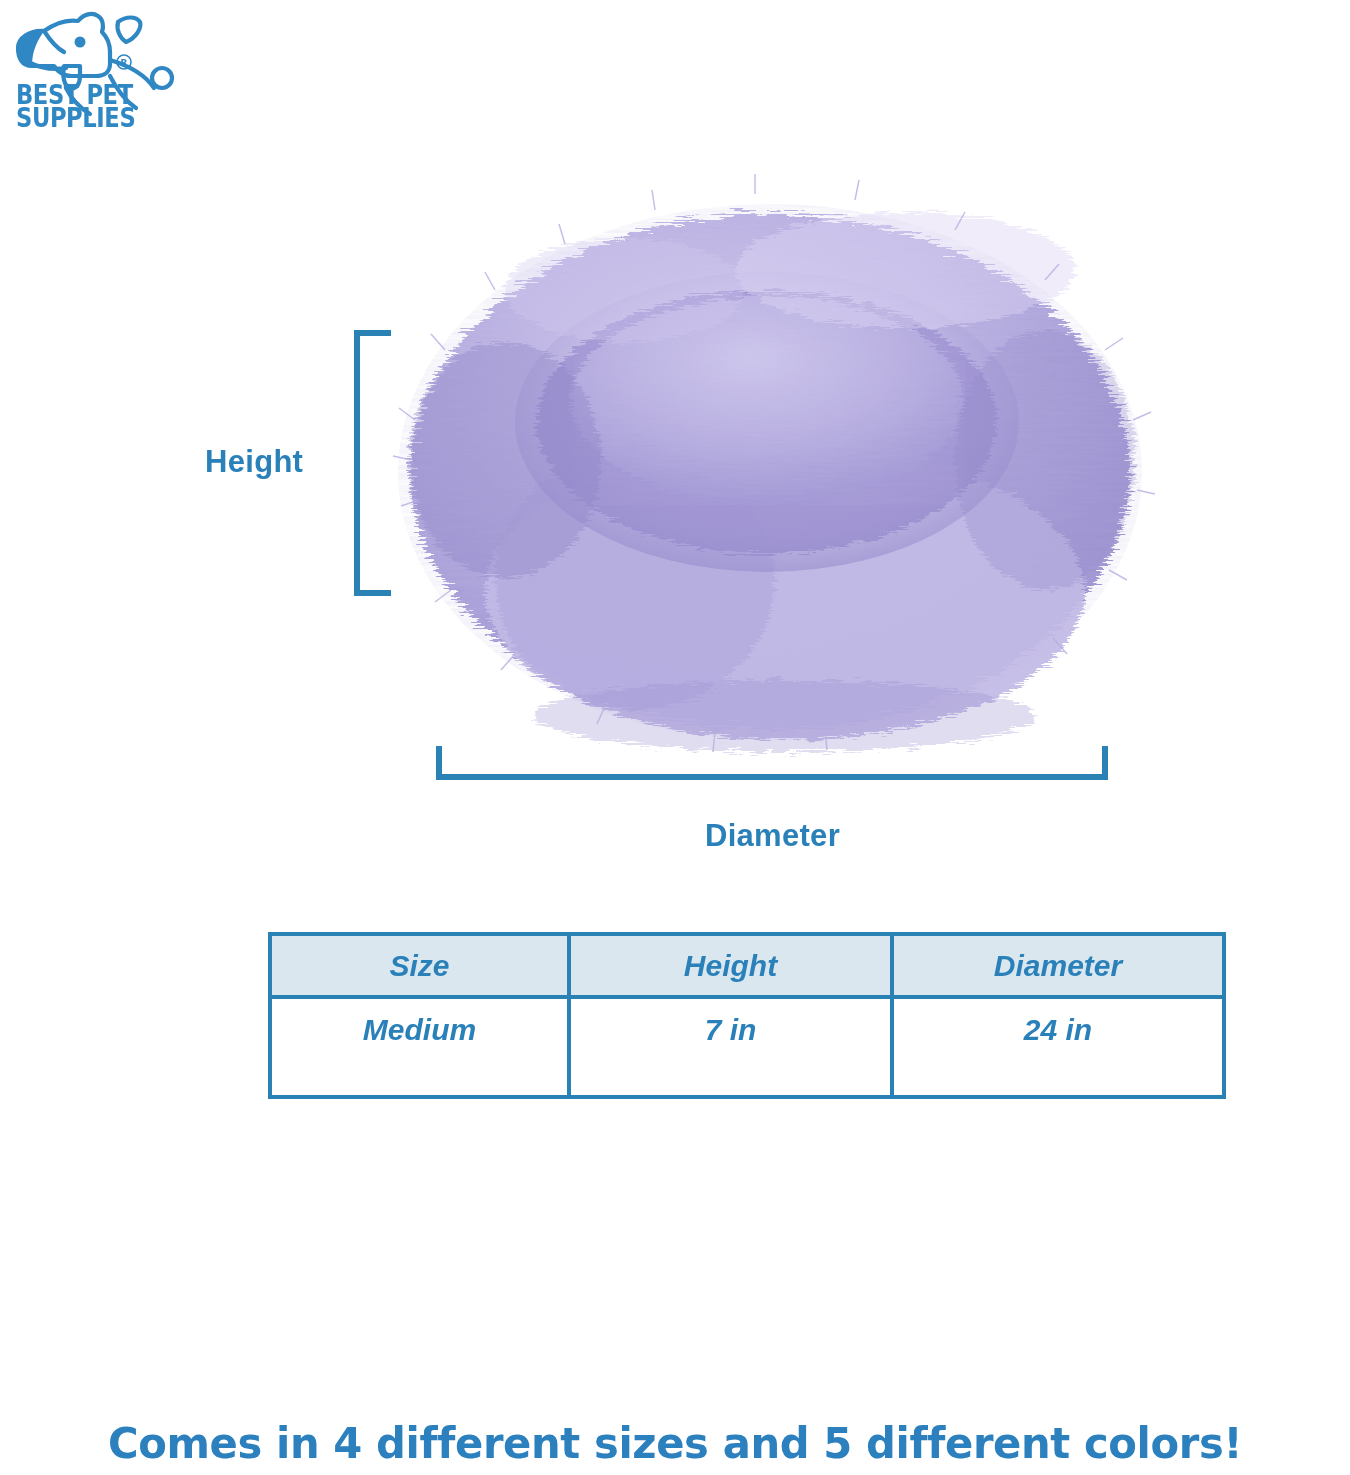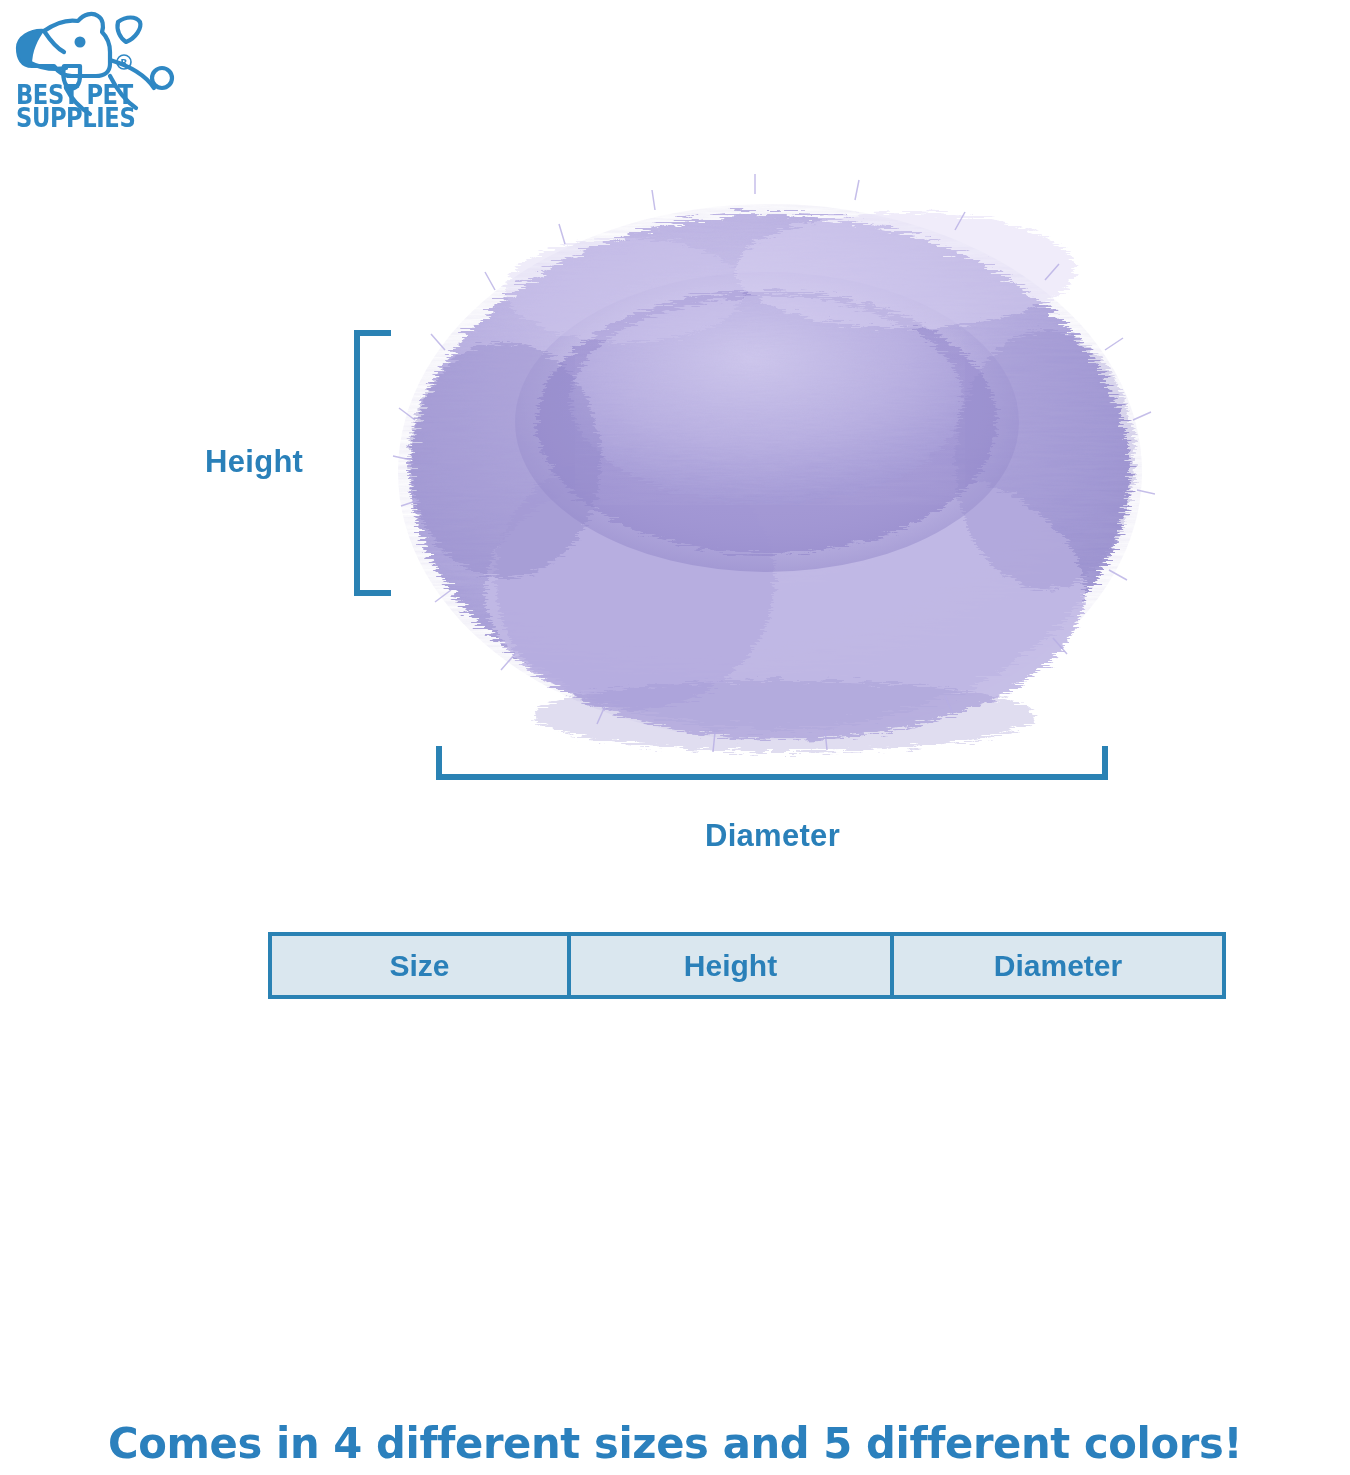--- a/index.html
+++ b/index.html
@@ -93,20 +93,21 @@
   }
 
   
   #size-table {
     position: absolute;
     left: 268px;
     top: 932px;
     width: 954px;
     border-collapse: collapse;
     table-layout: fixed;
+    font-style: italic;
   }
   #size-table col.c-size { width: 299px; }
   #size-table col.c-height { width: 323px; }
   #size-table col.c-diam { width: 332px; }
   #size-table th, #size-table td {
     border: 4px solid #2a82b4;
     text-align: center;
     color: #2a80b9;
     font-weight: 700;
     font-size: 30px;
@@ -322,16 +323,21 @@
       <col class="c-diam">
   </colgroup>
   <thead>
     <tr>
       <th>Size</th>
       <th>Height</th>
       <th>Diameter</th>
     </tr>
   </thead>
   <tbody>
+    <tr>
+      <td>Medium</td>
+      <td>7 in</td>
+      <td>24 in</td>
+    </tr>
   </tbody>
 </table>
 
 <div id="tagline">Comes in 4 different sizes and 5 different colors!</div>
 
 </body></html>

